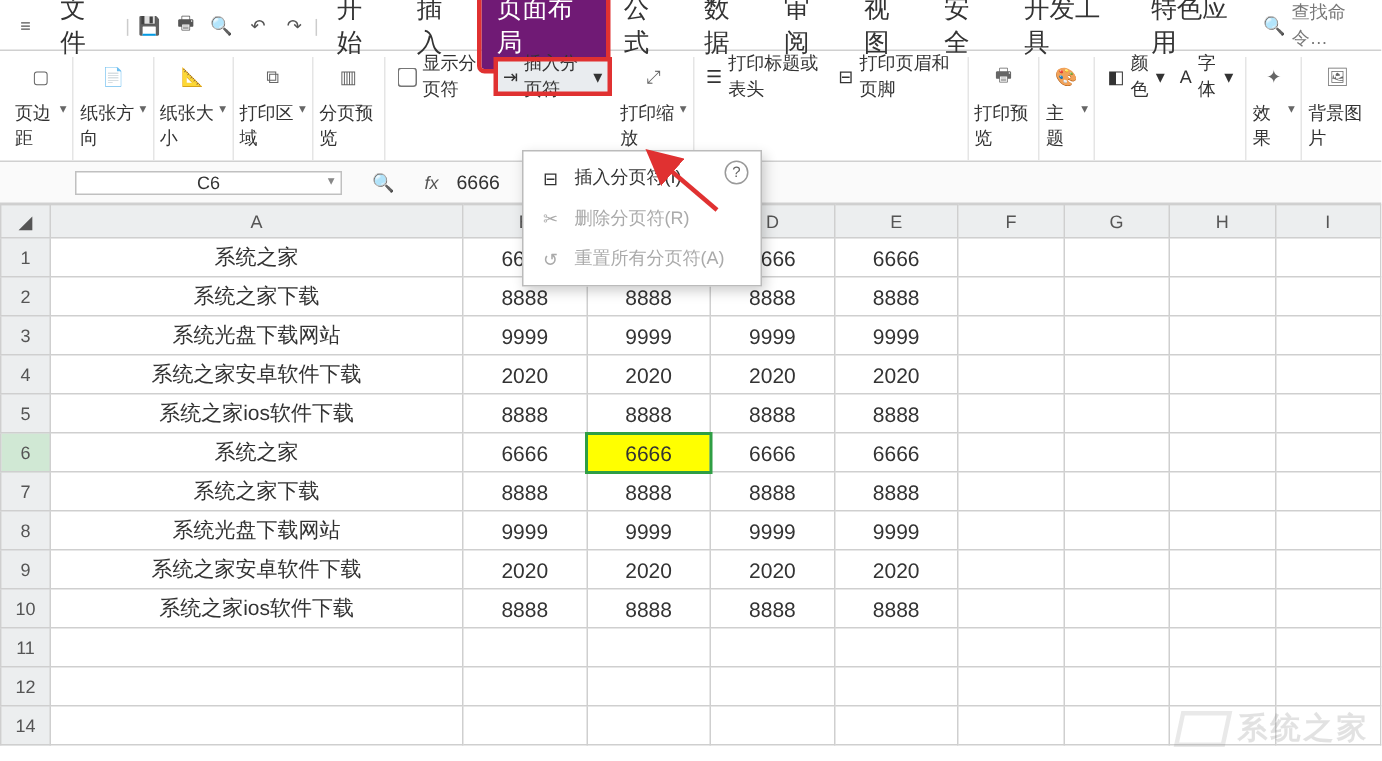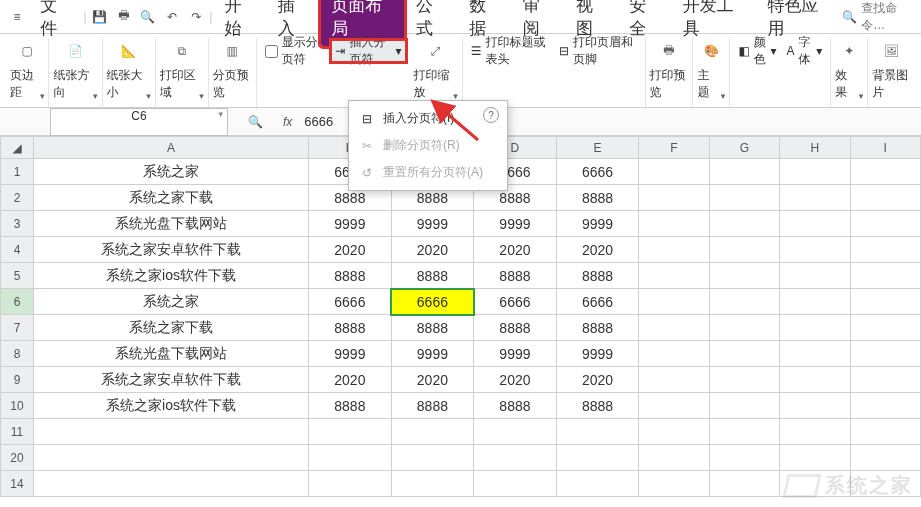--- a/index.html
+++ b/index.html
@@ -11,30 +11,30 @@
 .menubar .tab { padding: 6px 10px; color: #333; cursor: pointer; font-size: 17px; }
 .menubar .tab.active { background: #701a75; color: #fff; border-radius: 2px; }
 .menubar .tab.red-highlight { outline: 3px solid #e03131; outline-offset: 0; }
 .menubar .search { margin-left: auto; display: flex; align-items: center; gap: 4px; color: #777; }
 
 
 .ribbon { display: flex; align-items: stretch; height: 74px; border-bottom: 1px solid #d0d0d0; padding: 4px 6px 0 6px; }
 .rgroup { display: flex; flex-direction: column; align-items: center; justify-content: flex-end; padding: 0 4px; border-right: 1px solid #e5e5e5; }
 .rgroup.last { border-right: none; }
 .rgroup .big-icon { width: 28px; height: 28px; color: #666; display:flex; align-items:center; justify-content:center; }
-.rgroup .label { margin-top: 3px; font-size: 12px; color: #333; display:flex; align-items:flex-end; gap:2px; padding-bottom: 6px; }
+.rgroup .label { margin-top: 3px; font-size: 12px; color: #333; display:flex; align-items:flex-start; gap:2px; padding-bottom: 6px; }
 .rgroup .dd { font-size: 9px; color: #666; }
 .stack { display: flex; flex-direction: row; gap: 2px; padding: 2px 4px; justify-content: center; }
 .stack .row { display: flex; align-items: center; gap: 4px; height: 22px; padding: 0 4px; font-size: 12px; color: #333; }
 .stack .row input[type=checkbox] { width: 13px; height: 13px; }
 .red-box { outline: 3px solid #e03131; outline-offset: -1px; }
 
 
 .fbar { display: flex; align-items: center; height: 28px; border-bottom: 1px solid #d0d0d0; background: #fafafa; }
-.namebox { width: 178px; border: 1px solid #c0c0c0; height: 28px; margin-left: 50px; background: #fff; display:flex; justify-content:center; position:relative; }
+.namebox { width: 178px; border: 1px solid #c0c0c0; height: 16px; margin-left: 50px; background: #fff; display:flex; justify-content:center; position:relative; }
 .namebox .nb-dd { position:absolute; right:4px; font-size:9px; color:#888; }
 .fbar .fx-icon { margin-left: 20px; color:#555; }
 .fbar .fval { margin-left: 12px; font-size: 13px; }
 
 
 .grid-wrap { position: relative; }
 table.grid { border-collapse: collapse; table-layout: fixed; width: 100%; }
 table.grid th, table.grid td { border: 1px solid #cfcfcf; text-align: center; font-size: 14px; height: 26px; background:#fff; }
 table.grid thead th { background: #eceeef; font-weight: normal; color:#555; height:22px; font-size:12px; }
 table.grid .rowhdr { width: 30px; background: #eceeef; font-size:12px; color:#555; }
@@ -357,21 +357,21 @@
           <td></td>
           <td></td>
           <td></td>
           <td></td>
           <td></td>
           <td></td>
           <td></td>
           <td></td>
         </tr>
         <tr>
-          <td class="rowhdr">20</td>
+          <td class="rowhdr">12</td>
           <td></td>
           <td></td>
           <td></td>
           <td></td>
           <td></td>
           <td></td>
           <td></td>
           <td></td>
           <td></td>
         </tr>

